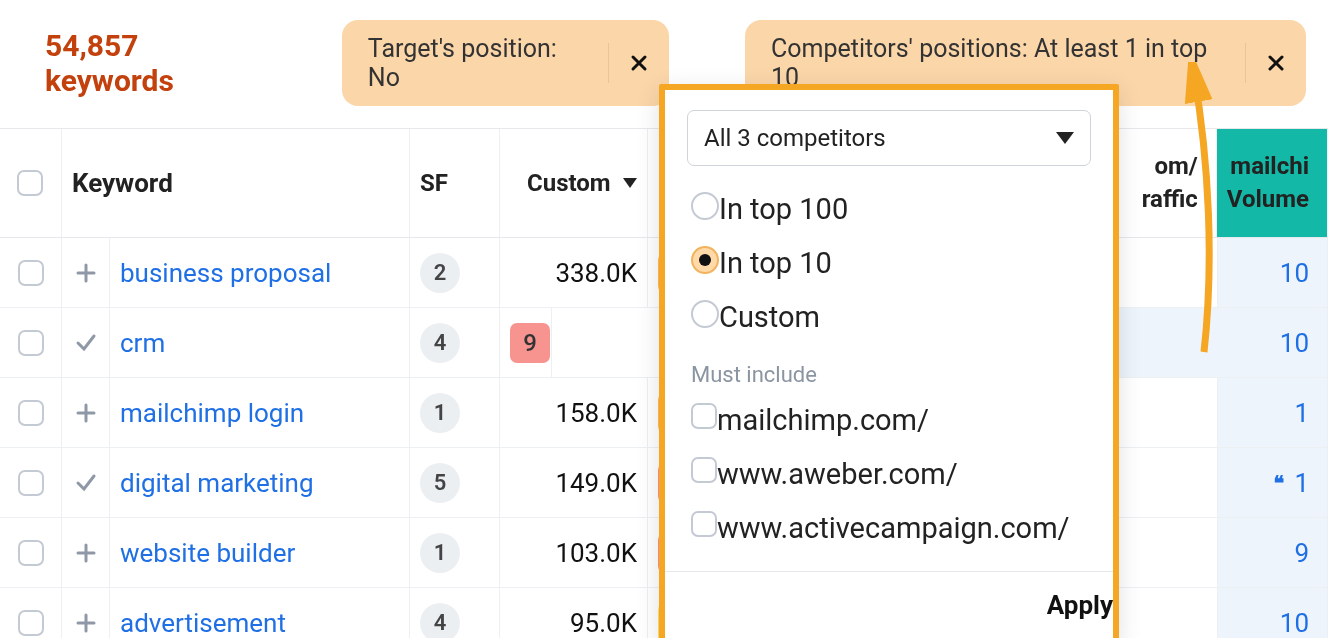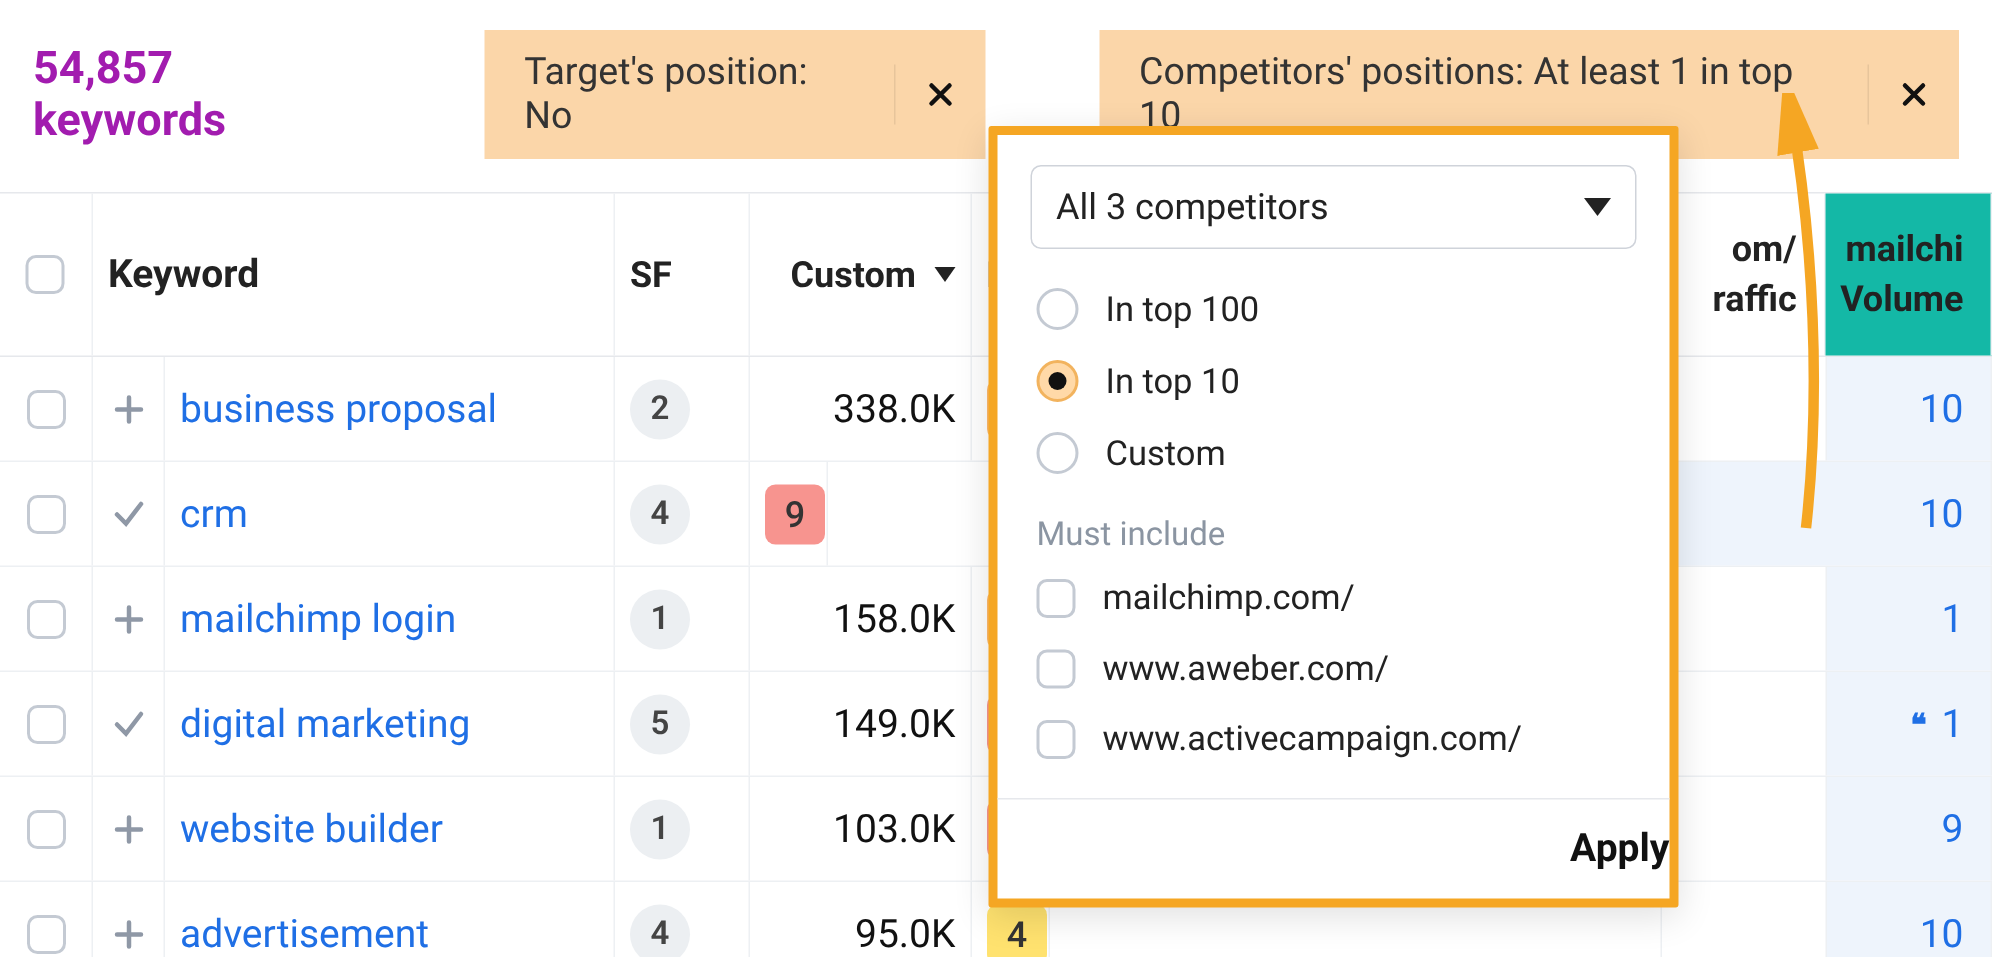--- a/index.html
+++ b/index.html
@@ -1,22 +1,22 @@
 <!DOCTYPE html>
 <html><head>
 <meta charset="utf-8">
 <style>
   * { box-sizing: border-box; }
   html, body { margin:0; padding:0; font-family: -apple-system, BlinkMacSystemFont, "Segoe UI", Roboto, Arial, sans-serif; color:#111; background:#fff; }
   .wrap { width:1328px; height:638px; position:relative; overflow:hidden; }
 
   
   .filterbar { display:flex; align-items:center; gap:28px; padding:20px 22px 22px 22px; }
-  .kw-count { font-size:30px; font-weight:700; color:#a21caf; }
-  .pill { display:flex; align-items:center; background:#fbd6a9; border-radius:0; overflow:hidden;margin-left:48px; }
+  .kw-count { font-size:30px; font-weight:700; color:#c2410c;margin-left:23px; }
+  .pill { display:flex; align-items:center; background:#fbd6a9; border-radius:16px; overflow:hidden;margin-left:48px; }
   .pill-label { padding:14px 26px; font-size:25px; color:#333; cursor:pointer; }
   .pill-close { padding:10px 20px; border-left:1px solid rgba(0,0,0,0.08); cursor:pointer; display:flex; align-items:center; justify-content:center; }
   .pill-close svg { width:20px; height:20px; stroke:#111; stroke-width:3; stroke-linecap:round; }
 
   
   .tbl { width:100%; }
   .hdr { display:flex; align-items:stretch; border-top:1px solid #e6e8ec; border-bottom:1px solid #e6e8ec; background:#fff; font-weight:700; font-size:24px; color:#222; }
   .cell { display:flex; align-items:center; padding:0 10px; border-right:1px solid #edf0f3; }
   .col-chk   { width:62px; justify-content:center; }
   .col-sel   { width:48px; justify-content:center; }
@@ -58,21 +58,21 @@
   .sel-icon { width:28px; height:28px; display:flex; align-items:center; justify-content:center; color:#8f98a6; }
   .sel-icon svg { width:24px; height:24px; stroke:#8f98a6; stroke-width:3; stroke-linecap:round; fill:none;}
 
   .quote-badge { font-size:20px; color:#1f6fe5; font-weight:700; }
 
   
   .panel { position:absolute; left:659px; top:84px; width:460px; background:#fff; border:6px solid #f5a623; border-radius:2px; box-shadow:0 6px 24px rgba(0,0,0,0.12); padding:20px 22px 0 22px; z-index:20; }
   .selectbox { height:56px; border:1px solid #cfd3da; border-radius:7px; display:flex; align-items:center; justify-content:space-between; padding:0 16px; font-size:24px; color:#222; cursor:pointer; margin-bottom:16px;}
   .selectbox .chev { width:0; height:0; border-left:9px solid transparent; border-right:9px solid transparent; border-top:12px solid #222; }
 
-  .radio-row, .check-row { display:flex; align-items:center; gap:18px; font-size:23px; color:#222; padding:10px 4px; cursor:pointer; }
+  .radio-row, .check-row { display:flex; align-items:flex-start; font-size:29px; color:#222; padding:10px 4px; cursor:pointer; }
   .radio { width:28px; height:28px; border:2px solid #c4cad3; border-radius:50%; display:flex; align-items:center; justify-content:center; background:#fff;}
   .radio.checked { background:#ffd9a8; border-color:#f2b35e; }
   .radio.checked::after { content:""; width:12px; height:12px; background:#111; border-radius:50%; display:block;}
   .section-label { color:#8b95a2; font-size:22px; margin:12px 4px 6px; margin-top:18px; }
   .chk { width:26px; height:26px; border:2px solid #c4cad3; border-radius:7px; background:#fff; }
   .apply { margin:16px -22px 0; border-top:1px solid #e6e8ec; text-align:right; font-size:26px; font-weight:700; padding:18px 0; cursor:pointer; }
 
   
   .arrow-svg { position:absolute; left:1154px; top:62px; width:70px; height:302px; pointer-events:none; z-index:25;}
 </style>

